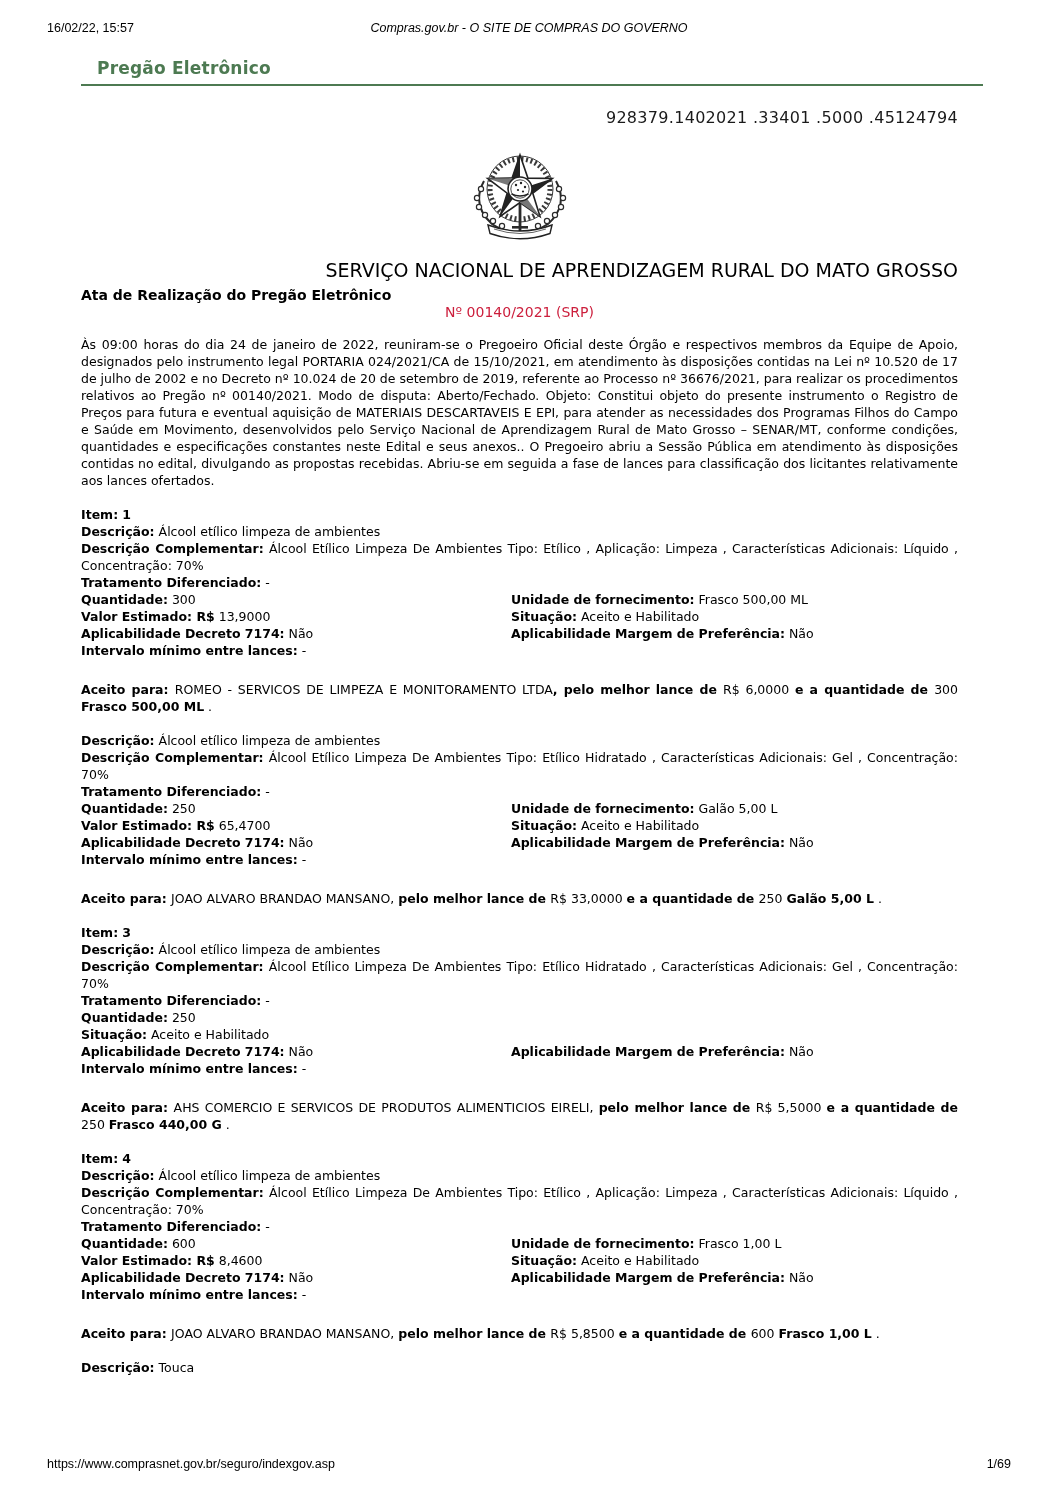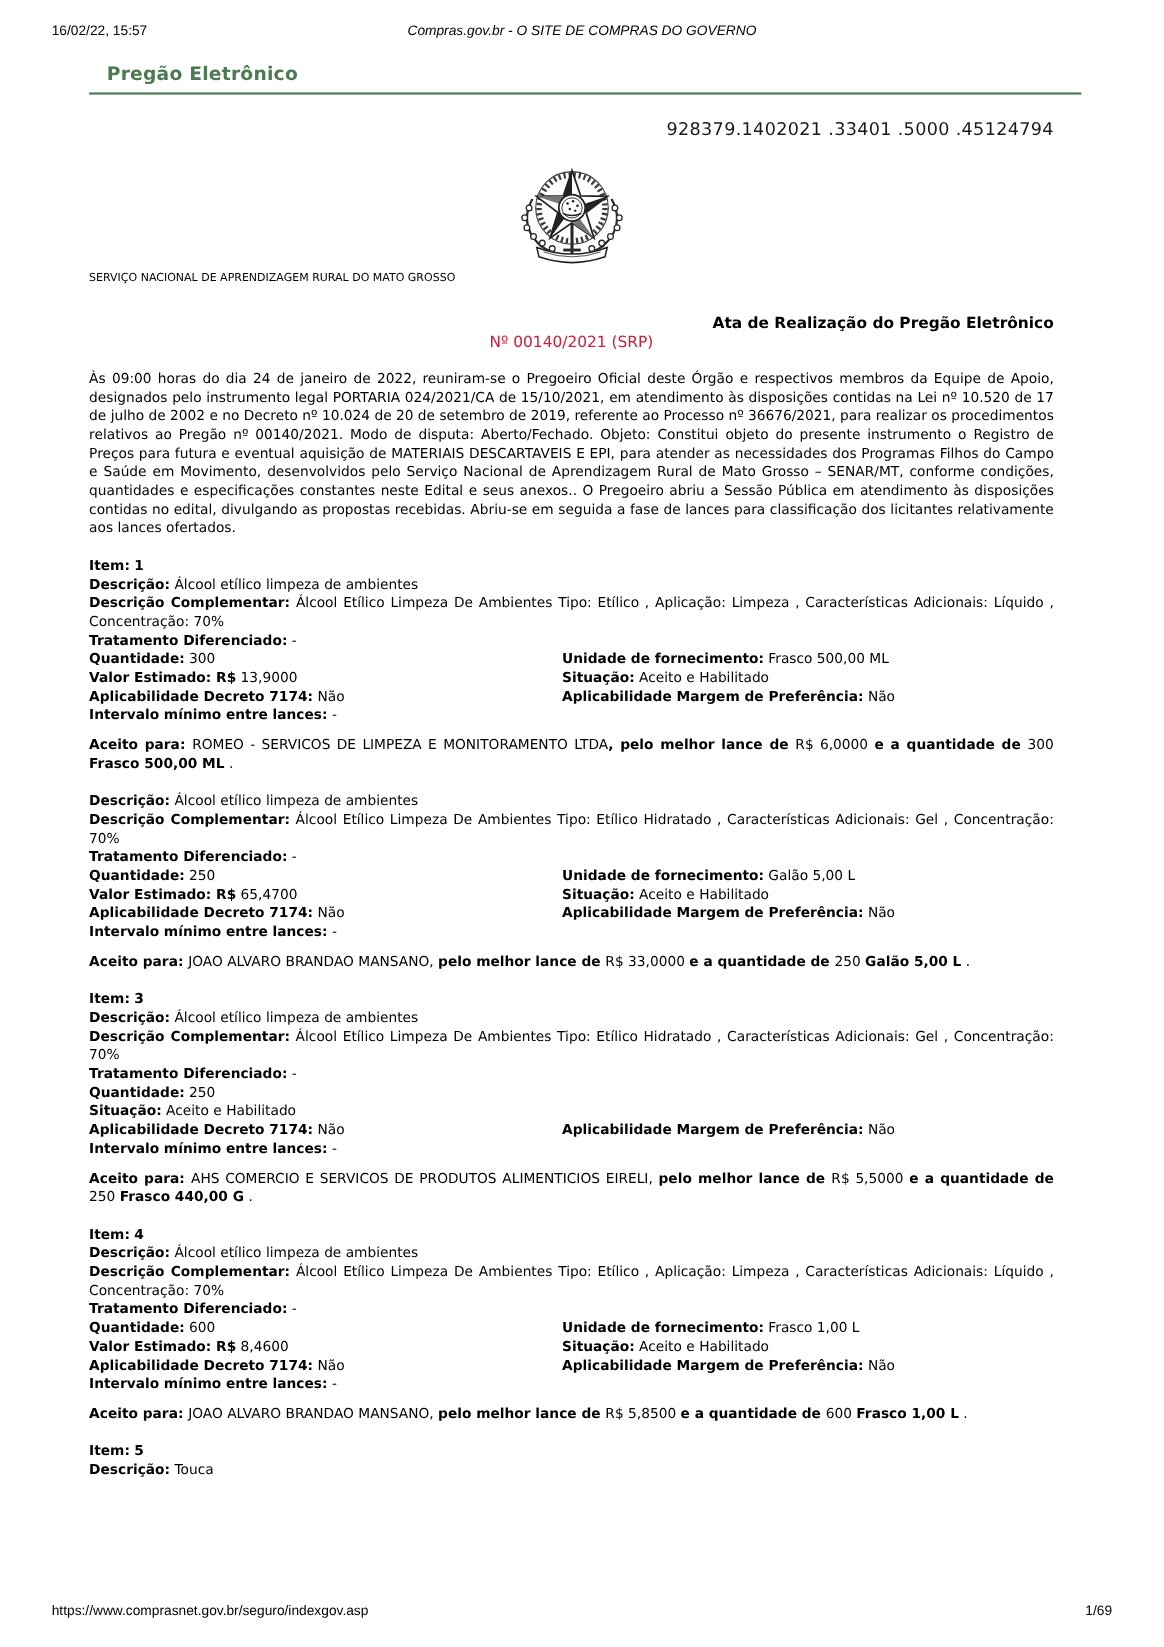--- a/index.html
+++ b/index.html
@@ -25,31 +25,31 @@
   .content{position:absolute;left:81px;width:877px;top:58px;}
   .section-heading-wrap{width:902px;border-bottom:2px solid var(--green,#4d7a52);padding-bottom:6px;}
   .section-heading{
     font-size:17px;font-weight:bold;color:var(--green,#4d7a52);
     padding-left:16px;letter-spacing:0.2px;
   }
   .doc-number{
     margin-top:22px;text-align:right;font-size:16px;color:#1a1a1a;letter-spacing:0.3px;
   }
   .emblem-wrap{margin-top:20px;text-align:center;}
-  .org{margin-top:0;text-align:left;font-size:10px;}
-  .doc-title{margin-top:28px;text-align:right;font-size:14px;font-weight:bold;}
+  .org{margin-top:12px;text-align:right;font-size:19px;}
+  .doc-title{margin-top:6px;text-align:left;font-size:14px;font-weight:bold;}
   .doc-subtitle{margin-top:1px;text-align:center;font-size:14px;color:var(--red,#cc1e3c);}
   .intro{margin:16px 0 0 0;font-size:12.5px;line-height:17px;text-align:justify;}
   
   .item-block{margin-top:17px;}
   .doc-line{font-size:12.5px;line-height:17px;}
   .just{text-align:justify;}
   .b{font-weight:bold;}
   .two-col{display:grid;grid-template-columns:430px 1fr;}
-  .aceito{margin-top:10px;}
+  .aceito{margin-top:22px;}
 </style>
 </head>
 <body>
 
 <div class="page">
 
   <div class="print-header">
     <span class="ph-center">Compras.gov.br - O SITE DE COMPRAS DO GOVERNO</span>
     <span class="ph-left">16/02/22, 15:57</span>
   </div>
@@ -192,21 +192,20 @@
             <div><span class="b">Situação:</span> <span>Aceito e Habilitado</span></div>
           </div>
           <div class="two-col doc-line">
             <div><span class="b">Aplicabilidade Decreto 7174:</span> <span>Não</span></div>
             <div><span class="b">Aplicabilidade Margem de Preferência:</span> <span>Não</span></div>
           </div>
           <div class="doc-line"><span class="b">Intervalo mínimo entre lances:</span> <span>-</span></div>
           <div class="doc-line aceito just"><span class="b">Aceito para: </span><span>JOAO ALVARO BRANDAO MANSANO, </span><span class="b">pelo melhor lance de </span><span>R$ 5,8500 </span><span class="b">e a quantidade de </span><span>600 </span><span class="b">Frasco 1,00 L</span><span> .</span></div>
         </div>
         <div class="item-block">
-          <div class="doc-line"><span class="b">Item:</span> <span class="b">5</span></div>
           <div class="doc-line"><span class="b">Descrição:</span> <span>Touca</span></div>
         </div>
       </div>
   </div>
 
   <div class="print-footer">
     <span class="pf-left">https://www.comprasnet.gov.br/seguro/indexgov.asp</span>
     <span class="pf-right">1/69</span>
   </div>
 

